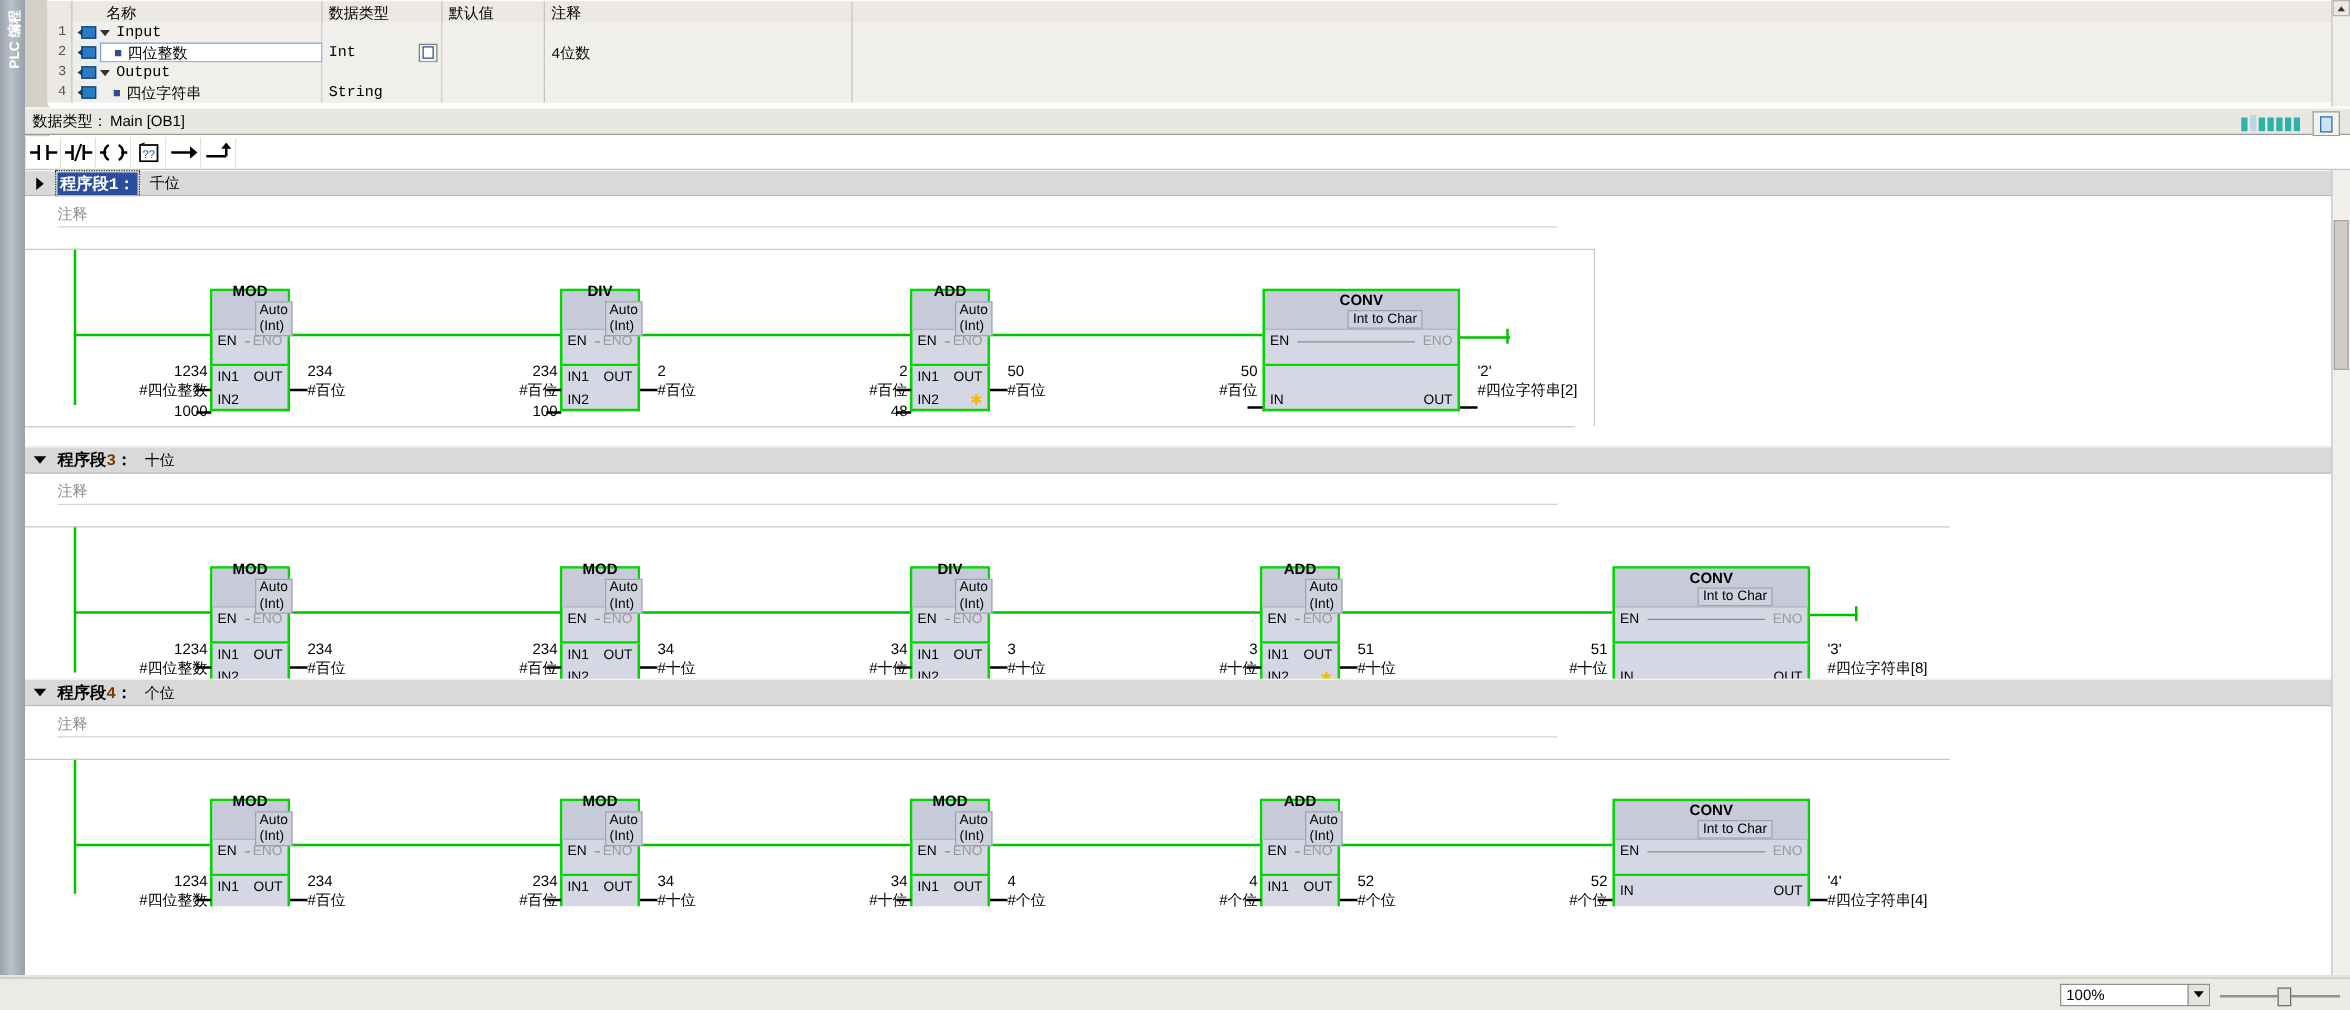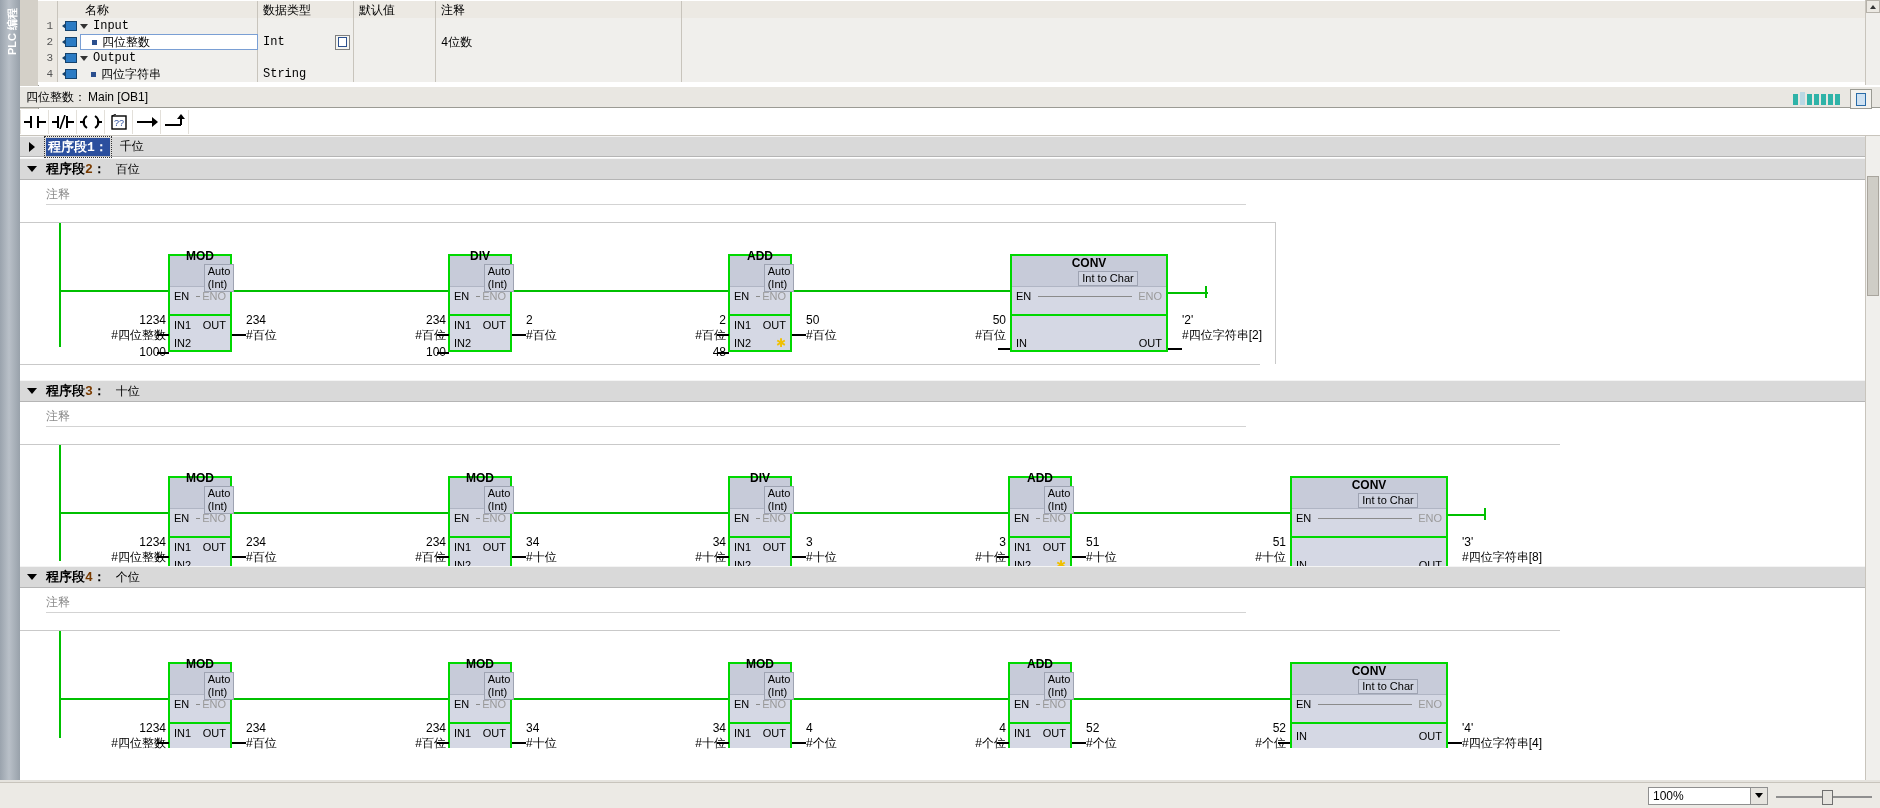--- a/index.html
+++ b/index.html
@@ -268,21 +268,21 @@
     </div>
 
     <div class="vt-vscroll">
       <div class="vt-arrow">
         <i style="width:0;height:0;border-left:3px solid transparent;border-right:3px solid transparent;border-bottom:4px solid #333;display:block"></i>
       </div>
     </div>
   </div>
 
   <div class="callpath">
-    <span class="cp-label">四位整数：</span>
+    <span class="cp-label">数据类型：</span>
     <span class="cp-val">Main [OB1]</span>
   </div>
   <div class="status-leds">
     <i class="led l1"></i>
       <i class="led l2"></i>
       <i class="led l3"></i>
       <i class="led l4"></i>
     <i class="led l5"></i>
       <i class="led l6"></i>
       <i class="led l7"></i>
@@ -344,29 +344,20 @@
     <div class="nethdr" style="height:21px">
       <div class="tw">
           <i class="tri-right"></i>
         </div>
       <div class="net-title sel sel-dots">
         <span>程序段</span><span class="nnum">1</span><span>：</span>
       </div>
       <div class="net-sub">千位</div>
     </div>
 
-    <div class="nethdr" style="height:22px;margin-top:1px">
-      <div class="tw">
-          <i class="tri-down"></i>
-        </div>
-      <div class="net-title">
-        <span>程序段</span><span class="nnum">2</span><span>：</span>
-      </div>
-      <div class="net-sub">百位</div>
-    </div>
 
     <div class="netbody" style="height:185px">
       <div class="netcomment">注释</div>
       <div class="comment-rule"></div>
 
       <div class="rail" style="left:39px;top:42px;height:125px"></div>
       <div class="wire" style="left:39px;top:110px;width:111px"></div>
       <div class="wire" style="left:210px;top:110px;width:220px"></div>
       <div class="wire" style="left:490px;top:110px;width:220px"></div>
       <div class="wire" style="left:770px;top:110px;width:222px"></div>

